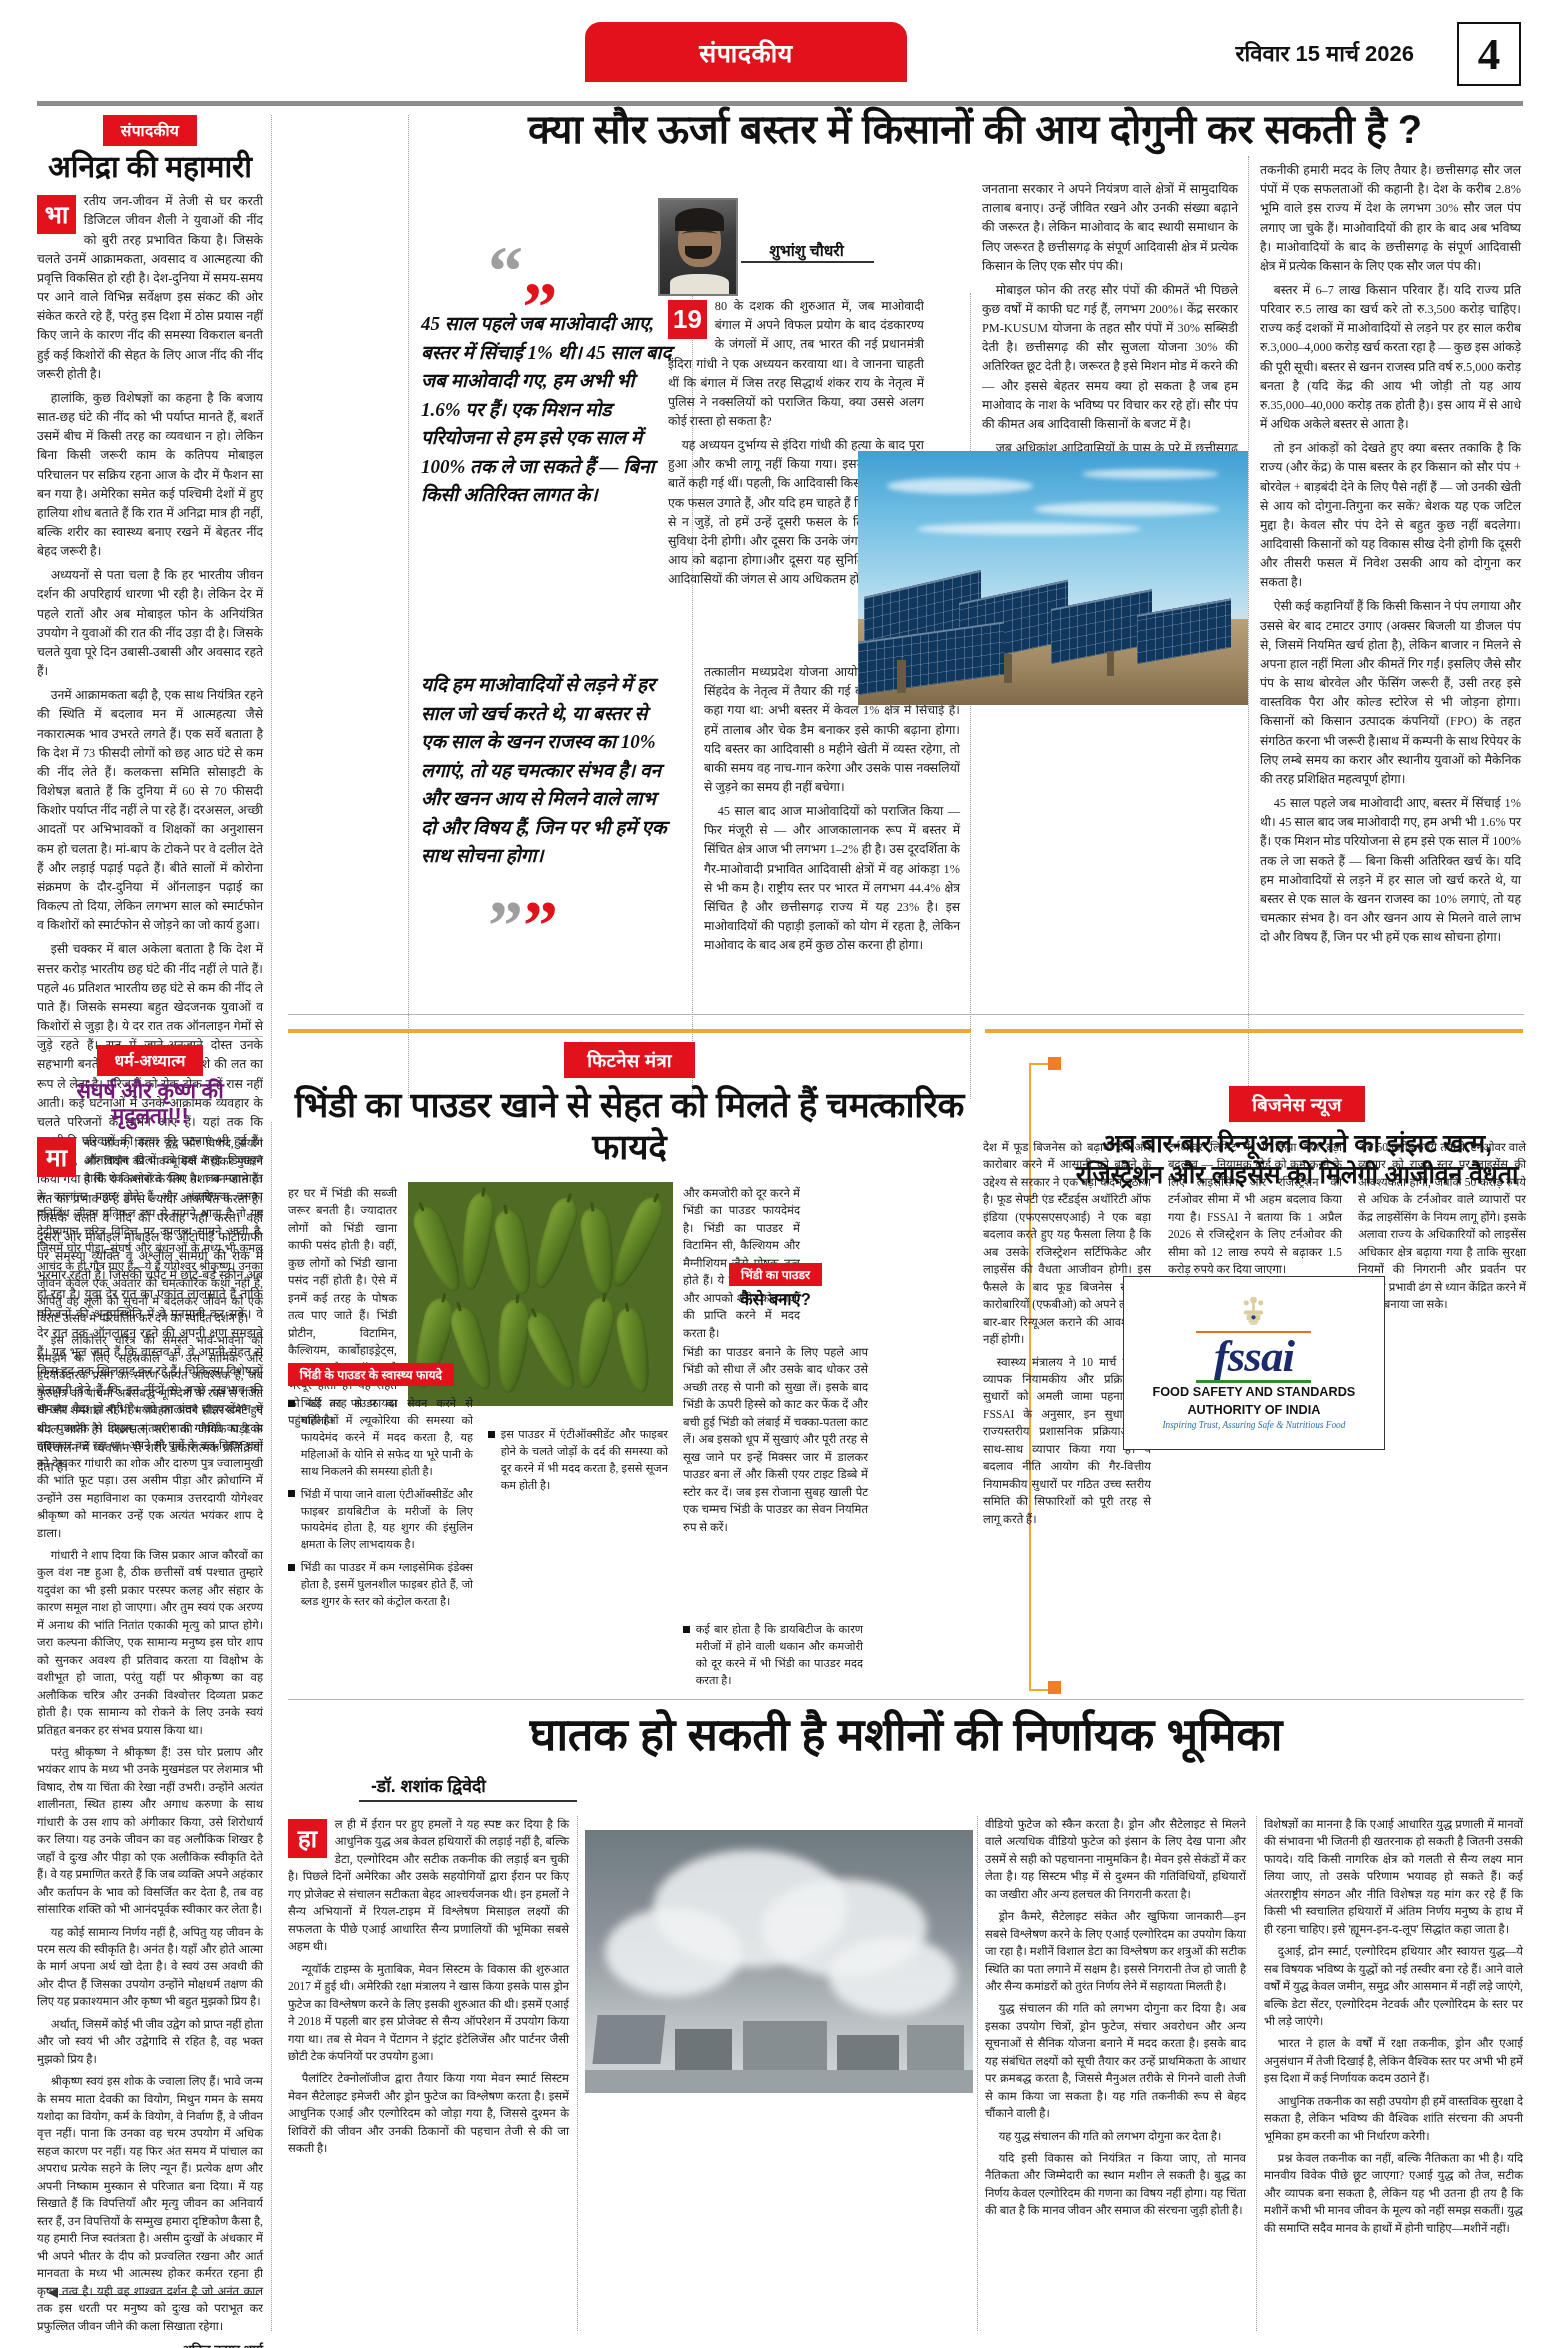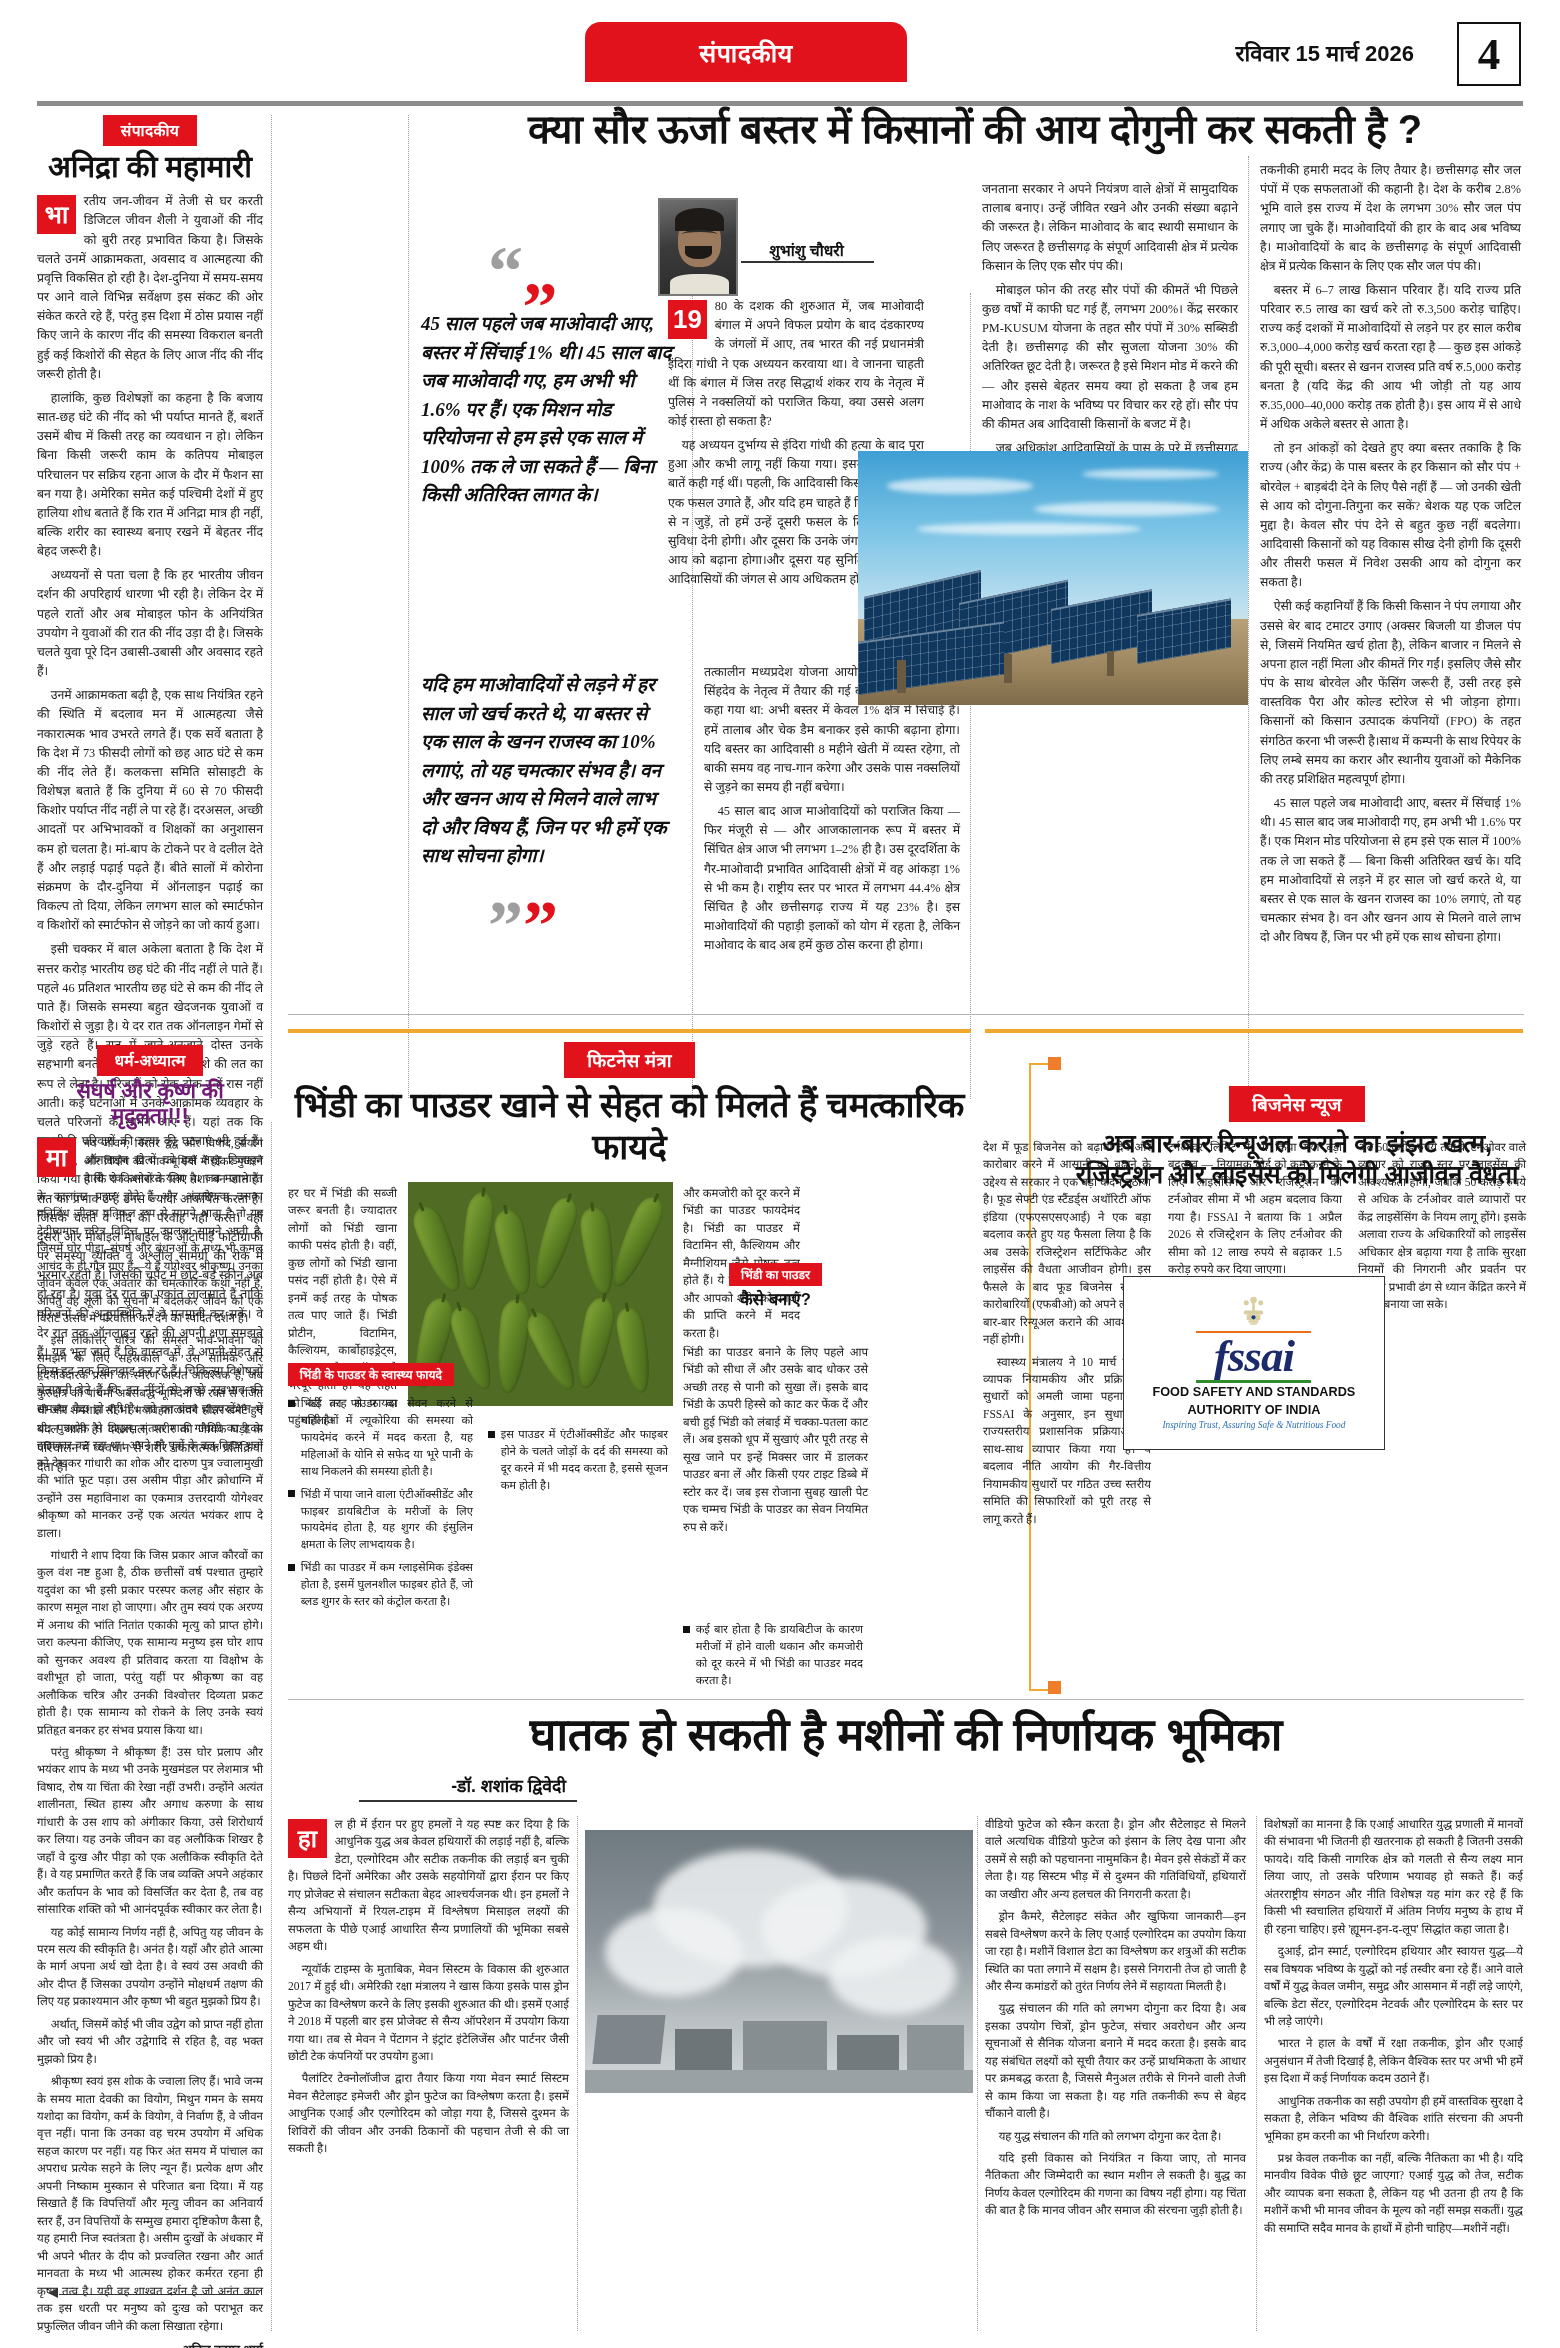--- a/index.html
+++ b/index.html
@@ -419,21 +419,21 @@
       <span>fssai</span>
     </div>
     <div class="fssai-bar2"></div>
     <div class="fssai-t1">FOOD SAFETY AND STANDARDS</div>
     <div class="fssai-t1">AUTHORITY OF INDIA</div>
     <div class="fssai-t2">Inspiring Trust, Assuring Safe &amp; Nutritious Food</div>
   </div>
 
   <div class="hline" style="left:288px;top:1699px;width:1236px;"></div>
   <div class="hl" style="position:absolute;left:288px;top:1709px;width:1236px;font-size:45px;text-align:center;">घातक हो सकती है मशीनों की निर्णायक भूमिका</div>
-  <div class="byline" style="position:absolute;left:371px;top:1773px;width:195px;text-align:right;font-size:17.6px;">-डॉ. शशांक द्विवेदी</div>
+  <div class="byline" style="position:absolute;left:371px;top:1773px;width:195px;text-align:left;font-size:17.6px;">-डॉ. शशांक द्विवेदी</div>
   <div class="hline-dark" style="left:359px;top:1800px;width:218px;height:2px;"></div>
 
   <div class="col" style="left:288px;top:1816px;width:281px;">
     <div class="body-txt body-sm">
       <div class="dropcap">हा</div>
       <p class="noind">ल ही में ईरान पर हुए हमलों ने यह स्पष्ट कर दिया है कि आधुनिक युद्ध अब केवल हथियारों की लड़ाई नहीं है, बल्कि डेटा, एल्गोरिदम और सटीक तकनीक की लड़ाई बन चुकी है। पिछले दिनों अमेरिका और उसके सहयोगियों द्वारा ईरान पर किए गए प्रोजेक्ट से संचालन सटीकता बेहद आश्चर्यजनक थी। इन हमलों ने सैन्य अभियानों में रियल-टाइम में विश्लेषण मिसाइल लक्ष्यों की सफलता के पीछे एआई आधारित सैन्य प्रणालियों की भूमिका सबसे अहम थी।</p>
       <p>न्यूयॉर्क टाइम्स के मुताबिक, मेवन सिस्टम के विकास की शुरुआत 2017 में हुई थी। अमेरिकी रक्षा मंत्रालय ने खास किया इसके पास ड्रोन फुटेज का विश्लेषण करने के लिए इसकी शुरुआत की थी। इसमें एआई ने 2018 में पहली बार इस प्रोजेक्ट से सैन्य ऑपरेशन में उपयोग किया गया था। तब से मेवन ने पेंटागन ने इंट्रांट इंटेलिजेंस और पार्टनर जैसी छोटी टेक कंपनियों पर उपयोग हुआ।</p>
       <p>पैलांटिर टेक्नोलॉजीज द्वारा तैयार किया गया मेवन स्मार्ट सिस्टम मेवन सैटेलाइट इमेजरी और ड्रोन फुटेज का विश्लेषण करता है। इसमें आधुनिक एआई और एल्गोरिदम को जोड़ा गया है, जिससे दुश्मन के शिविरों की जीवन और उनकी ठिकानों की पहचान तेजी से की जा सकती है।</p>
     </div>
   </div>

